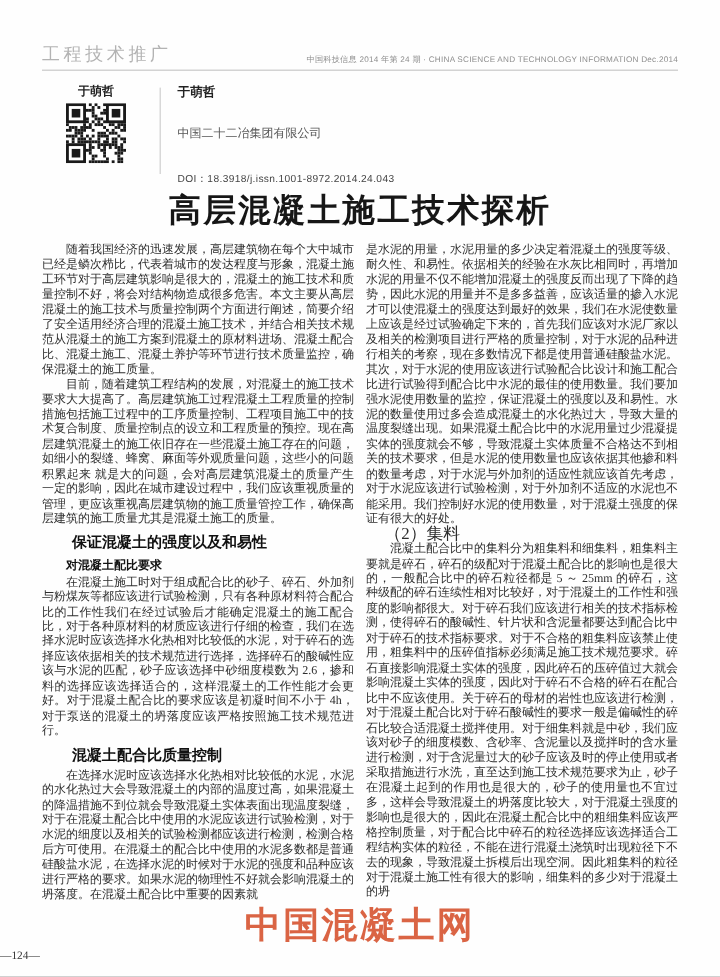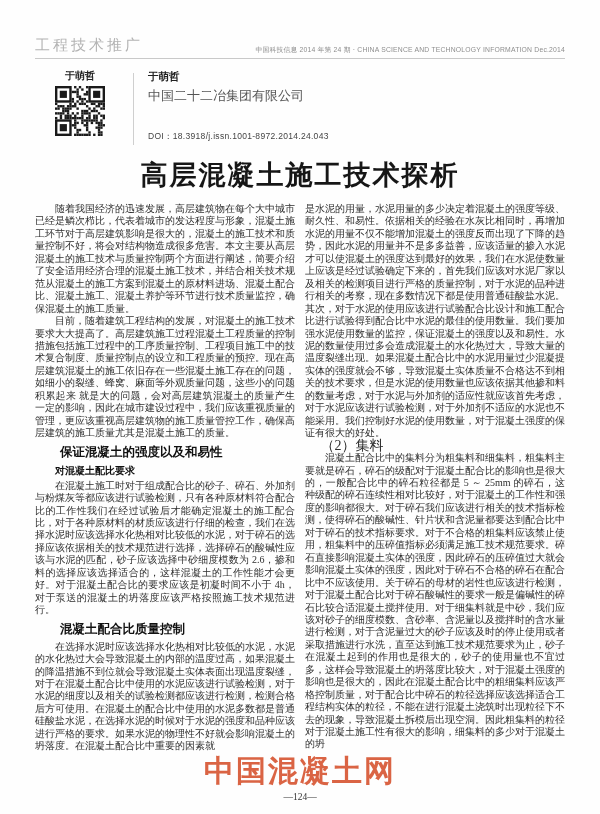--- a/index.html
+++ b/index.html
@@ -32,21 +32,21 @@
   
   .authors{display:flex;margin-top:10px;height:82px;}
   .qr-wrap{width:90px;text-align:center;}
   .qr-name{font-size:10px;font-weight:bold;color:#222;margin-bottom:3px;
     font-family:"Liberation Sans","DejaVu Sans",sans-serif;}
   .qr-wrap svg{width:50px;height:50px;display:block;margin:0 auto;}
   .v-divider{width:1px;background:#cfcfcf;margin:4px 14px 6px 8px;}
   .author-info{padding-top:1px;}
   .author-name{font-size:10.5px;font-weight:bold;color:#222;
     font-family:"Liberation Sans","DejaVu Sans",sans-serif;}
-  .affiliation{font-size:13px;color:#555;margin-top:3px;
+  .affiliation{font-size:10px;color:#555;margin-top:20px;
     font-family:Liberation Serif, serif;}
   .doi{font-size:8.5px;color:#444;margin-top:26px;letter-spacing:.3px;
     font-family:"Liberation Sans","DejaVu Sans",sans-serif;}
   
   .title{
     font-family:"Liberation Sans","DejaVu Sans",sans-serif;
     font-size:27px;font-weight:700;color:#161616;
     text-align:center;margin:6px 0 10px 0;letter-spacing:2px;
   }
   
@@ -70,21 +70,21 @@
     margin:0;font-size:14px;line-height:12.45px;text-indent:1.1em;color:#2e2e2e;
   }
   
   .watermark{
     position:absolute;left:50%;bottom:22px;transform:translateX(-50%);
     font-family:"Liberation Sans","DejaVu Sans",sans-serif;
     font-size:30px;font-weight:700;letter-spacing:2px;
     color:rgba(213,78,42,.88);white-space:nowrap;z-index:5;
   }
   .page-number{
-    position:absolute;left:0;right:0;bottom:12px;text-align:center;
+    position:absolute;left:0;right:0;bottom:12px;
     font-size:9.5px;color:#333;z-index:6;
   }
 </style>
 </head>
 <body>
 
 <div class="page">
 
   <header class="hdr">
     <span class="hdr-section">工程技术推广</span>

